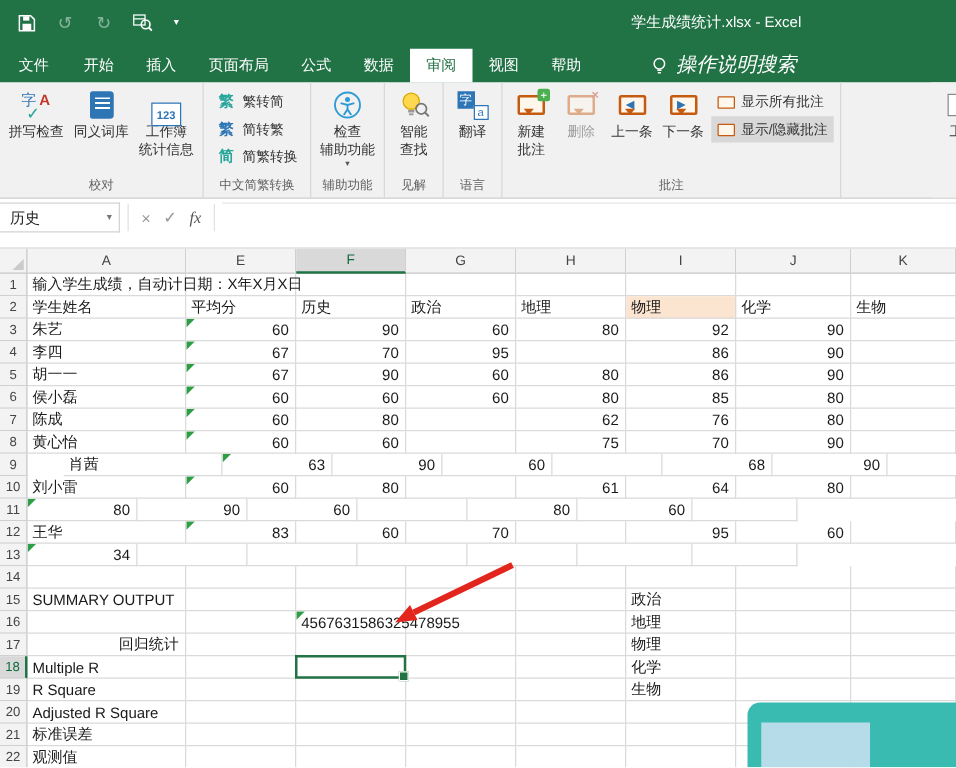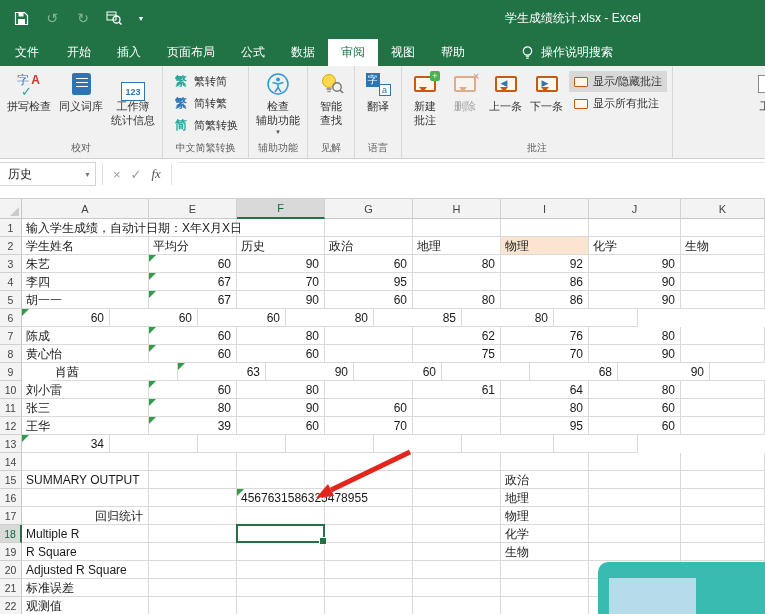--- a/index.html
+++ b/index.html
@@ -16,21 +16,21 @@
 .qbtn-redo::before { content:"↻"; }
 .qchev { width:10px; font-size:7px; }
 .qchev::before { content:"▼"; }
 .title-text { position:absolute; left:505px; top:50%; transform:translateY(-50%); font-size:12px; white-space:nowrap; }
 
 
 .tabbar { height:30px; background:#217346; display:flex; align-items:flex-end; color:#fff; }
 .tab { height:27px; display:flex; align-items:center; padding:0 13px; font-size:12px; white-space:nowrap; }
 .tab.file { padding:0 15px; }
 .tab.active { background:#fff; color:#217346; }
-.tellme { height:27px; display:flex; align-items:center; gap:6px; margin-left:42px; font-size:12px; }
+.tellme { height:27px; display:flex; align-items:center; gap:6px; margin-left:42px; font-size:16px;font-style:italic; }
 
 
 .ribbon { height:93px; background:#F1F1F1; border-bottom:1px solid #D2D0CE; display:flex; position:relative; }
 .rgroup { display:flex; flex-direction:column; border-right:1px solid #DAD8D6; padding:1px 3px 0; }
 .ritems { flex:1; display:flex; align-items:flex-start; }
 .rgname { text-align:center; font-size:10px; color:#5f5f5f; padding:1px 2px 3px; white-space:nowrap; }
 .rbtn-lg { display:flex; flex-direction:column; align-items:center; padding:4px 4px 0; min-width:40px; height:70px; }
 .ric { height:26px; display:flex; align-items:center; justify-content:center; }
 .rlabel { font-size:11px; color:#333; text-align:center; white-space:pre-line; line-height:1.25; margin-top:3px; }
 .dd { font-size:6px; color:#555; margin-top:1px; }
@@ -290,27 +290,27 @@
         </div>
         <div class="rbtn-lg">
           <span class="ric">
               <span class="ic ic-cm">
                 <span class="arr next"></span>
               </span>
             </span>
           <div class="rlabel">下一条</div>
         </div>
         <div class="rsmall-col">
+          <div class="rbtn-sm">
+            <span class="ic ic-cm-sm"></span>
+            <span>显示所有批注</span>
+          </div>
           <div class="rbtn-sm hl">
             <span class="ic ic-cm-sm"></span>
             <span>显示/隐藏批注</span>
-          </div>
-          <div class="rbtn-sm">
-            <span class="ic ic-cm-sm"></span>
-            <span>显示所有批注</span>
           </div>
         </div>
       </div>
       <div class="rgname">批注</div>
     </div>
 
     <div class="rgroup rgroup-partial">
       <div class="ritems">
         <div class="rbtn-lg" style="min-width:36px">
           <span class="ric">
@@ -461,20 +461,23 @@
           <div class="cell" style="width: 88px;">
             <span class="cv num">86</span>
           </div>
           <div class="cell" style="width: 92px;">
             <span class="cv num">90</span>
           </div>
           <div class="cell" style="width: 84px;"></div>
         </div>
         <div class="grid-row">
           <div class="row-h">6</div>
+          <div class="cell" style="width: 127px;">
+            <span class="cv">侯小磊</span>
+          </div>
           <div class="cell" style="width: 88px;">
             <span class="cv num">60</span>
             <i class="tri-err"></i>
           </div>
           <div class="cell" style="width: 88px;">
             <span class="cv num">60</span>
           </div>
           <div class="cell" style="width: 88px;">
             <span class="cv num">60</span>
           </div>
@@ -580,23 +583,20 @@
           <div class="cell" style="width: 88px;">
             <span class="cv num">64</span>
           </div>
           <div class="cell" style="width: 92px;">
             <span class="cv num">80</span>
           </div>
           <div class="cell" style="width: 84px;"></div>
         </div>
         <div class="grid-row">
           <div class="row-h">11</div>
-          <div class="cell" style="width: 127px;">
-            <span class="cv">张三</span>
-          </div>
           <div class="cell" style="width: 88px;">
             <span class="cv num">80</span>
             <i class="tri-err"></i>
           </div>
           <div class="cell" style="width: 88px;">
             <span class="cv num">90</span>
           </div>
           <div class="cell" style="width: 88px;">
             <span class="cv num">60</span>
           </div>
@@ -608,21 +608,21 @@
             <span class="cv num">60</span>
           </div>
           <div class="cell" style="width: 84px;"></div>
         </div>
         <div class="grid-row">
           <div class="row-h">12</div>
           <div class="cell" style="width: 127px;">
             <span class="cv">王华</span>
           </div>
           <div class="cell" style="width: 88px;">
-            <span class="cv num">39</span>
+            <span class="cv num">83</span>
             <i class="tri-err"></i>
           </div>
           <div class="cell" style="width: 88px;">
             <span class="cv num">60</span>
           </div>
           <div class="cell" style="width: 88px;">
             <span class="cv num">70</span>
           </div>
           <div class="cell" style="width: 88px;"></div>
           <div class="cell" style="width: 88px;">

